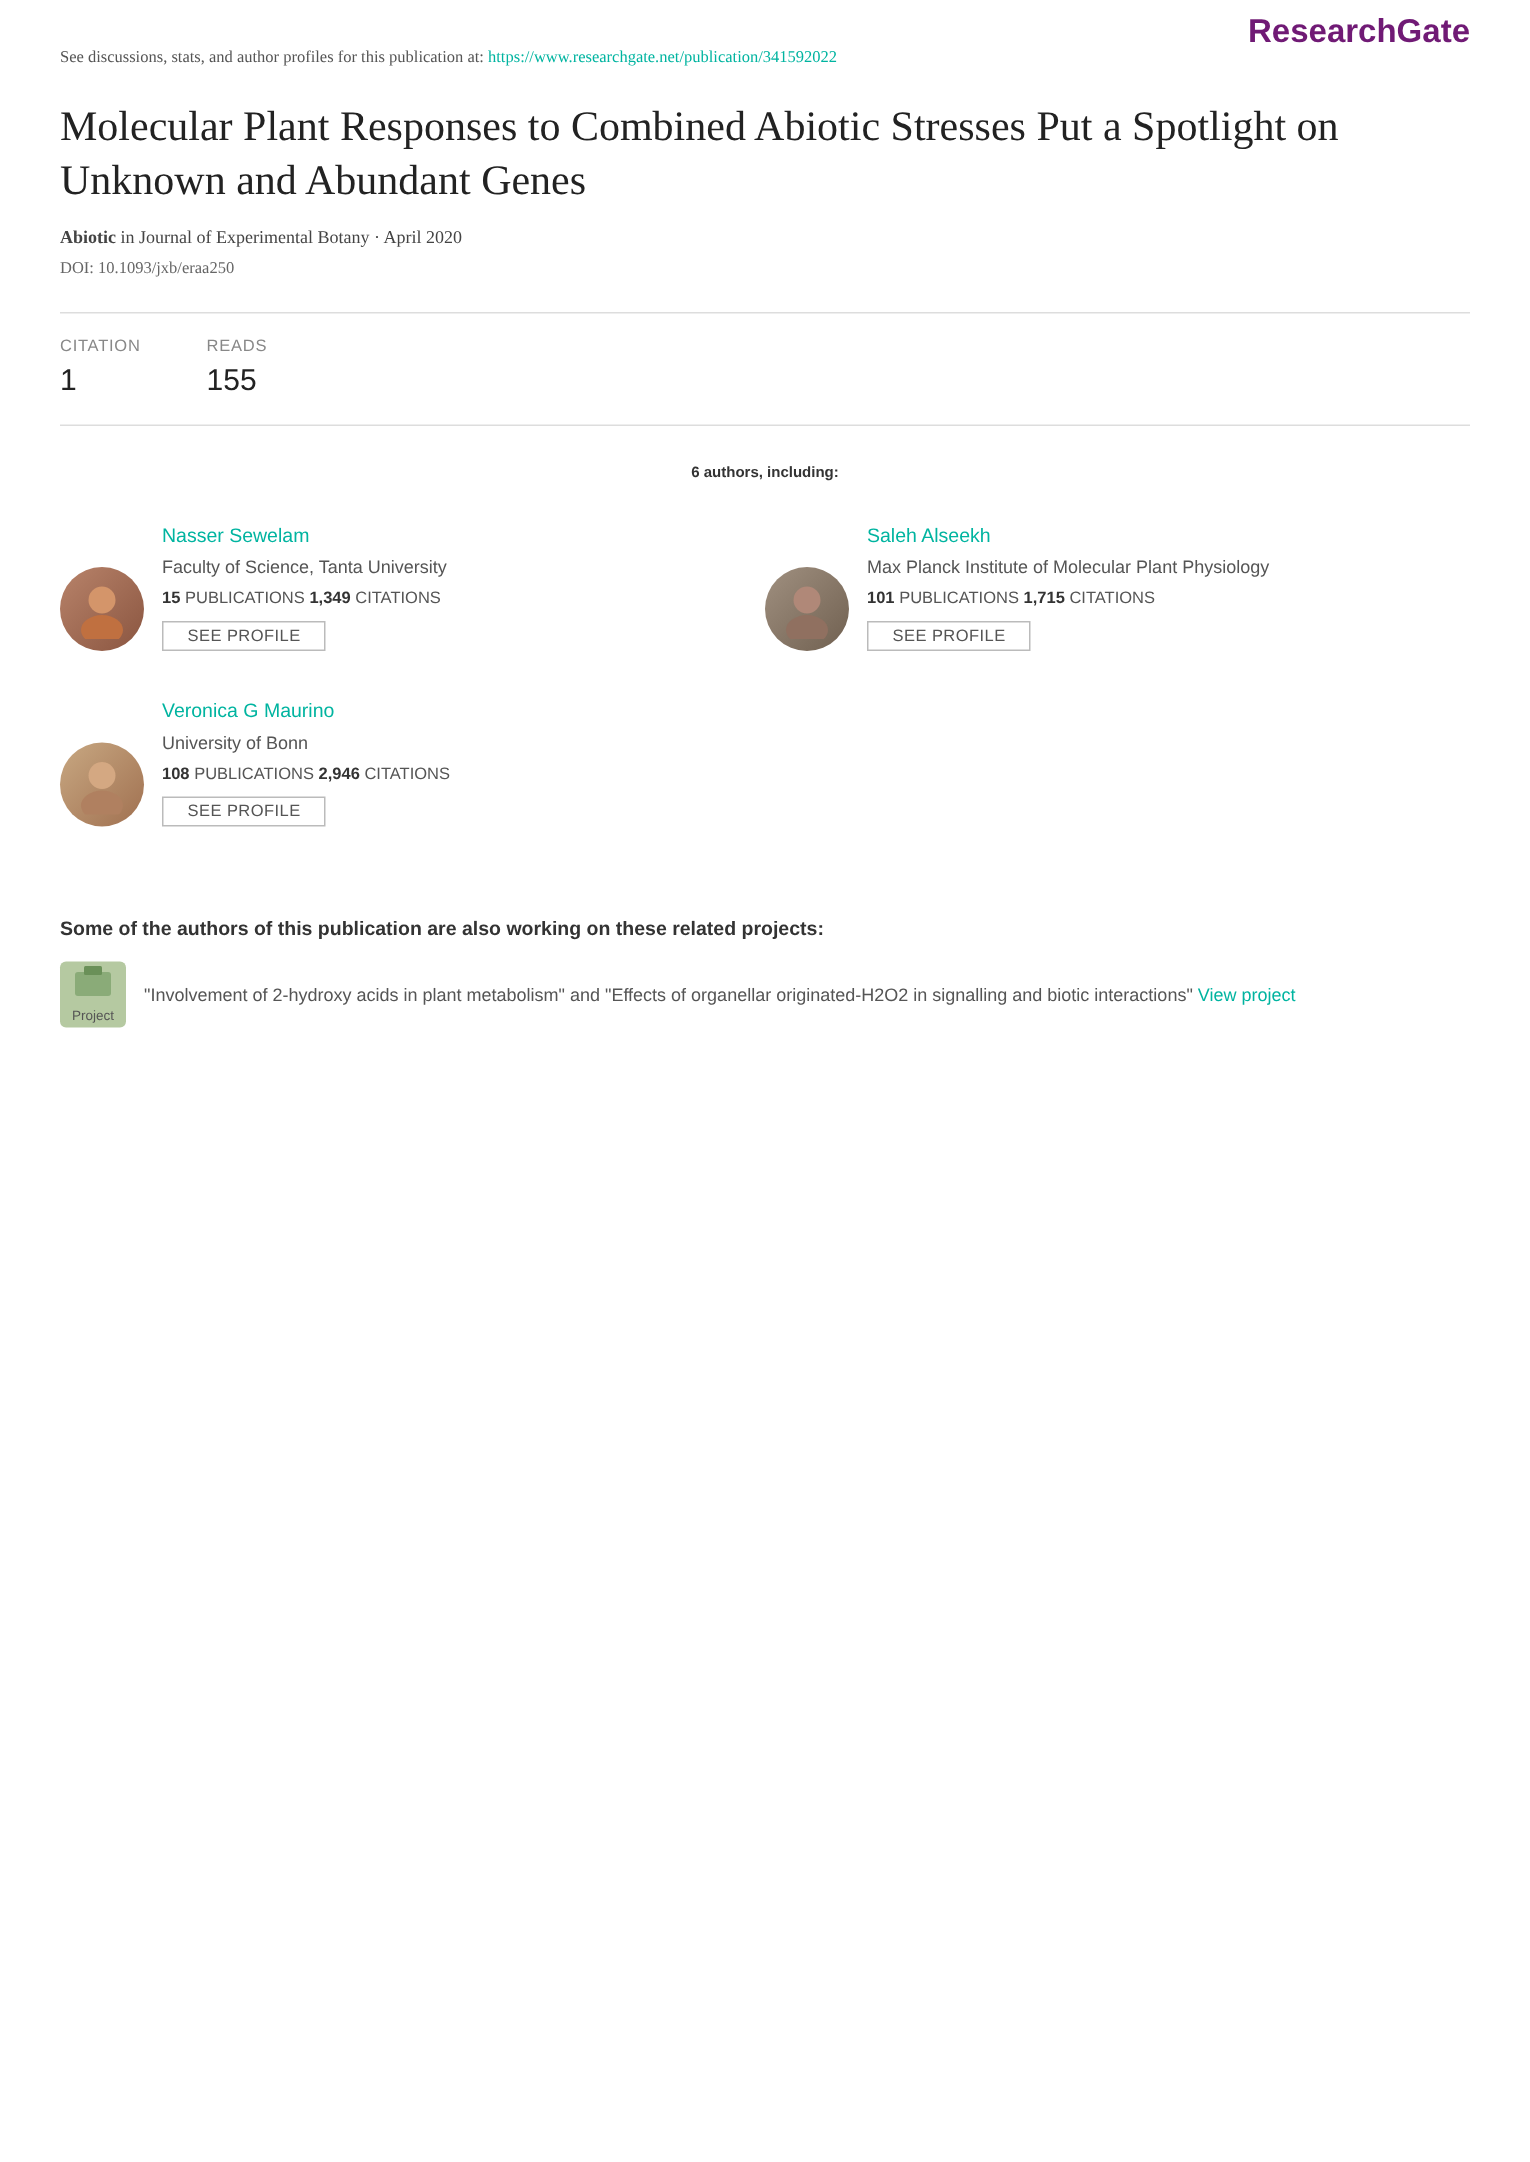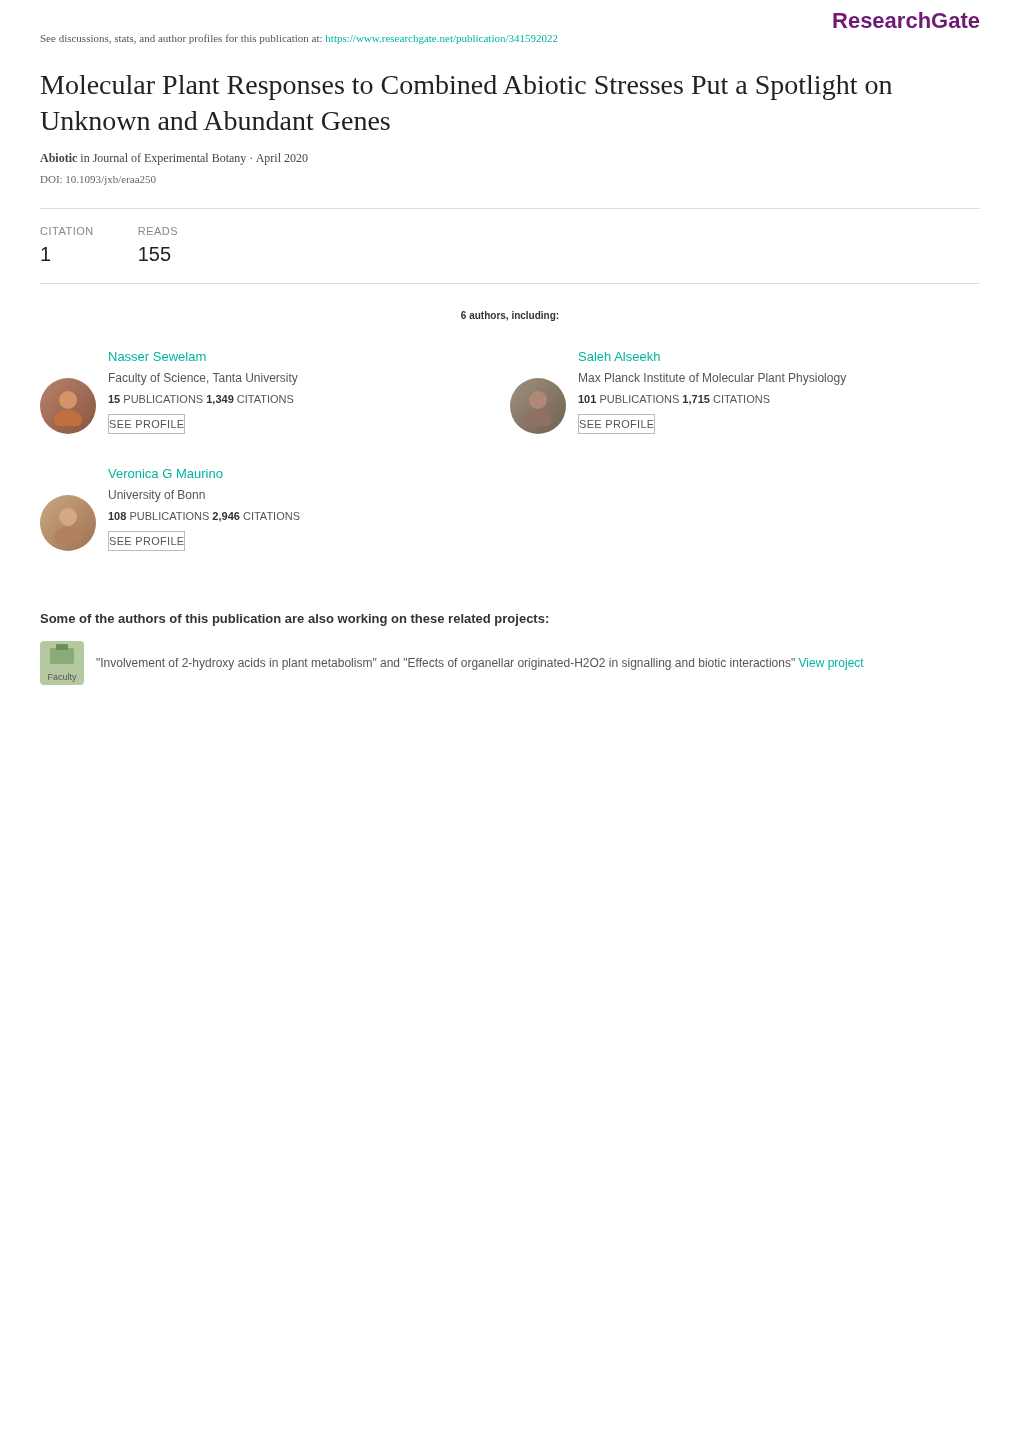--- a/index.html
+++ b/index.html
@@ -139,21 +139,21 @@
       font-family: Arial, sans-serif;
       margin-bottom: 6px;
     }
     .author-stats strong {
       font-weight: bold;
       color: #333;
     }
     .see-profile-btn {
       display: inline-block;
       border: 1px solid #bbb;
-      padding: 3px 0;
+      padding: 3px 16px;
       font-size: 11px;
       color: #555;
       font-family: Arial, sans-serif;
       cursor: pointer;
       letter-spacing: 0.3px;
       background: #fff;
     }
     .related-projects {
       margin-top: 10px;
       padding-top: 14px;
@@ -334,21 +334,21 @@
   </div>
 
   <div class="related-projects">
     <div class="related-projects-title">Some of the authors of this publication are also working on these related projects:</div>
     <div class="project-item">
       <div class="project-badge">
         <svg width="28" height="28" viewBox="0 0 28 28" xmlns="http://www.w3.org/2000/svg">
           <rect x="2" y="6" width="24" height="16" rx="2" fill="#8aab78"></rect>
           <rect x="8" y="2" width="12" height="6" rx="1" fill="#6a9058"></rect>
         </svg>
-        <div class="project-badge-text">Faculty</div>
+        <div class="project-badge-text">Project</div>
       </div>
       <div class="project-description">
         <span>"Involvement of 2-hydroxy acids in plant metabolism" and "Effects of organellar originated-H2O2 in signalling and biotic interactions"</span>
         <a href="#">View project</a>
       </div>
     </div>
   </div>
 
 
 </div>

